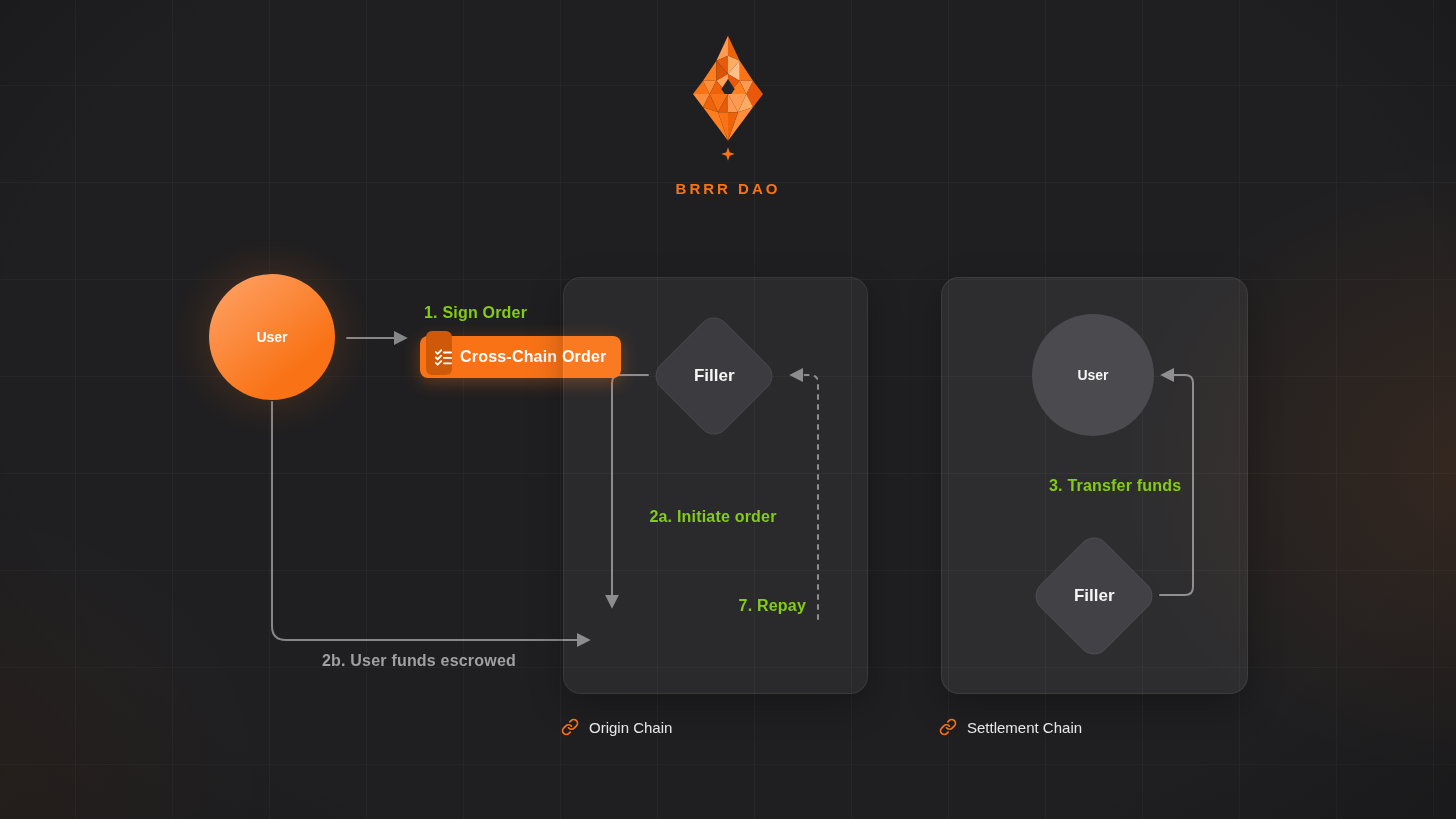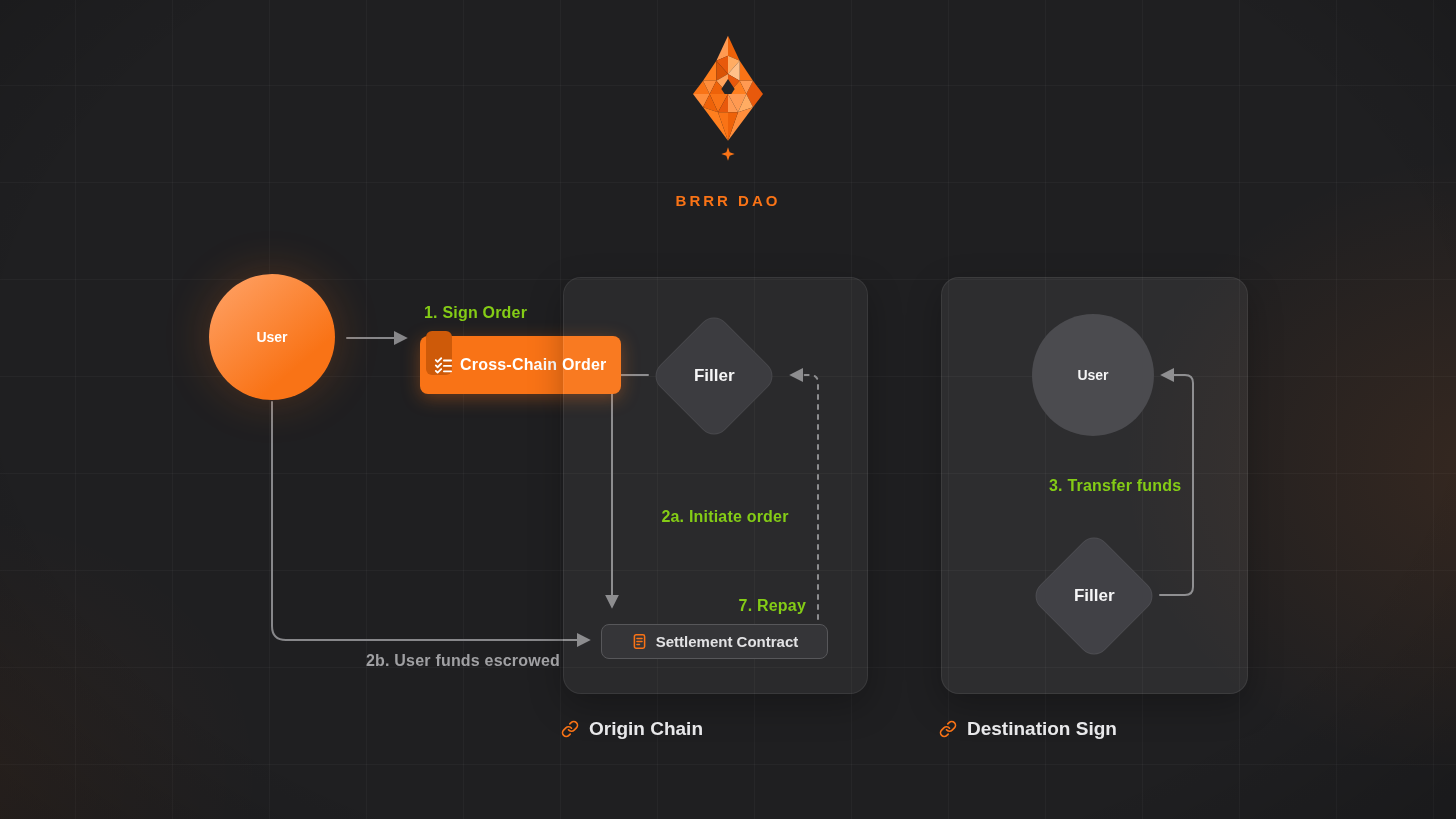--- a/index.html
+++ b/index.html
@@ -20,21 +20,21 @@
   .glow-overlay{
     position:absolute;inset:0;
     background:
       radial-gradient(560px 480px at 102% 57%, rgba(249,115,22,0.10), transparent 65%),
       radial-gradient(420px 380px at -2% 95%, rgba(249,115,22,0.05), transparent 70%),
       radial-gradient(1300px 900px at 50% 45%, rgba(0,0,0,0) 55%, rgba(0,0,0,0.40) 100%);
   }
   
   .brand{
     position:absolute;left:0;right:0;top:34px;
-    display:flex;flex-direction:column;align-items:center;gap:28px;
+    display:flex;flex-direction:column;align-items:center;gap:16px;
   }
   .brand-name{
     color:#F97316;font-size:15px;font-weight:700;letter-spacing:3px;
   }
   
   .panel{
     position:absolute;border-radius:18px;
     background:rgba(255,255,255,0.05);
     border:1px solid rgba(255,255,255,0.07);
     box-shadow:0 12px 34px rgba(0,0,0,0.25);
@@ -61,47 +61,47 @@
     transform:rotate(45deg);
     display:flex;align-items:center;justify-content:center;
     border:1px solid rgba(255,255,255,0.06);
   }
   .node-diamond span{transform:rotate(-45deg);font-size:17px;font-weight:700;color:#F5F5F6;}
   .node-diamond.origin-filler{left:668px;top:330px;background:#3C3C40;}
   .node-diamond.dest-filler{left:1048px;top:550px;background:#414146;}
   
   .step-label{position:absolute;font-size:16px;font-weight:700;color:#84cc16;letter-spacing:0.2px;}
   .step-1{left:424px;top:304px;}
-  .step-2a{left:613px;top:508px;width:200px;text-align:center;padding-left:12px;}
+  .step-2a{left:613px;top:508px;width:200px;text-align:center;}
   .step-4{left:656px;top:597px;width:150px;text-align:right;}
-  .step-2b{left:322px;top:652px;color:#A0A0A3;margin-left:44px;}
+  .step-2b{left:322px;top:652px;color:#A0A0A3;}
   .step-3{left:1033px;top:477px;margin-left:16px;}
   
   .order-btn{
     position:absolute;left:420px;top:336px;height:34px;z-index:0;
-    display:inline-flex;align-items:center;gap:8px;padding:12px 14px;
+    display:inline-flex;align-items:center;gap:8px;padding:4px 14px;
     background:#F97316;border-radius:8px;
     color:#FFFFFF;font-size:16px;font-weight:700;letter-spacing:0.2px;
     box-shadow:0 4px 18px rgba(249,115,22,0.35);
   }
   .order-btn::before{
     content:'';position:absolute;left:6px;top:-5px;width:26px;height:44px;
     background:#CE5A09;border-radius:6px;z-index:-1;
   }
   
   .settlement-badge{
     position:absolute;left:601px;top:624px;width:225px;height:33px;
     display:flex;align-items:center;justify-content:center;gap:8px;
     background:#353538;border:1px solid #57575A;border-radius:8px;
     color:#E2E2E4;font-size:15px;font-weight:700;
   }
   
   .chain-caption{
     position:absolute;display:flex;align-items:center;gap:10px;
-    font-size:19px;font-weight:700;color:#E8E8EA;
+    font-size:15px;font-weight:400;color:#E8E8EA;
   }
   .chain-caption.origin{left:561px;top:718px;}
   .chain-caption.dest{left:939px;top:718px;}
   .icon{display:inline-flex;align-items:center;justify-content:center;}
   
   .connectors{position:absolute;inset:0;pointer-events:none;}
 </style>
 </head>
 <body>
 
@@ -176,31 +176,20 @@
     </span>
     <span>Cross-Chain Order</span>
   </div>
 
   <div class="panel origin"></div>
   <div class="node-diamond origin-filler">
     <span>Filler</span>
   </div>
   <div class="step-label step-2a">2a. Initiate order</div>
   <div class="step-label step-4">7. Repay</div>
-  <div class="settlement-badge">
-    <span class="icon">
-      <svg width="17" height="17" viewBox="0 0 20 20" fill="none" stroke="#F97316" stroke-width="1.8" stroke-linecap="round" stroke-linejoin="round">
-        <rect x="4" y="2" width="12" height="16" rx="2"></rect>
-        <path d="M7 6.5 H13"></path>
-          <path d="M7 10 H13"></path>
-          <path d="M7 13.5 H10"></path>
-      </svg>
-    </span>
-    <span>Settlement Contract</span>
-  </div>
 
   <div class="step-label step-2b">2b. User funds escrowed</div>
 
   <div class="panel dest"></div>
   <div class="node-circle user-dest">
     <span>User</span>
   </div>
   <div class="step-label step-3">3. Transfer funds</div>
   <div class="node-diamond dest-filler">
     <span>Filler</span>
@@ -215,15 +204,15 @@
     </span>
     <span>Origin Chain</span>
   </div>
   <div class="chain-caption dest">
     <span class="icon">
       <svg width="18" height="18" viewBox="0 0 24 24" fill="none" stroke="#F97316" stroke-width="2.2" stroke-linecap="round" stroke-linejoin="round">
         <path d="M10 13a5 5 0 0 0 7.54.54l3-3a5 5 0 0 0-7.07-7.07l-1.72 1.71"></path>
         <path d="M14 11a5 5 0 0 0-7.54-.54l-3 3a5 5 0 0 0 7.07 7.07l1.71-1.71"></path>
       </svg>
     </span>
-    <span>Destination Sign</span>
+    <span>Settlement Chain</span>
   </div>
 </div>
 
 </body></html>

